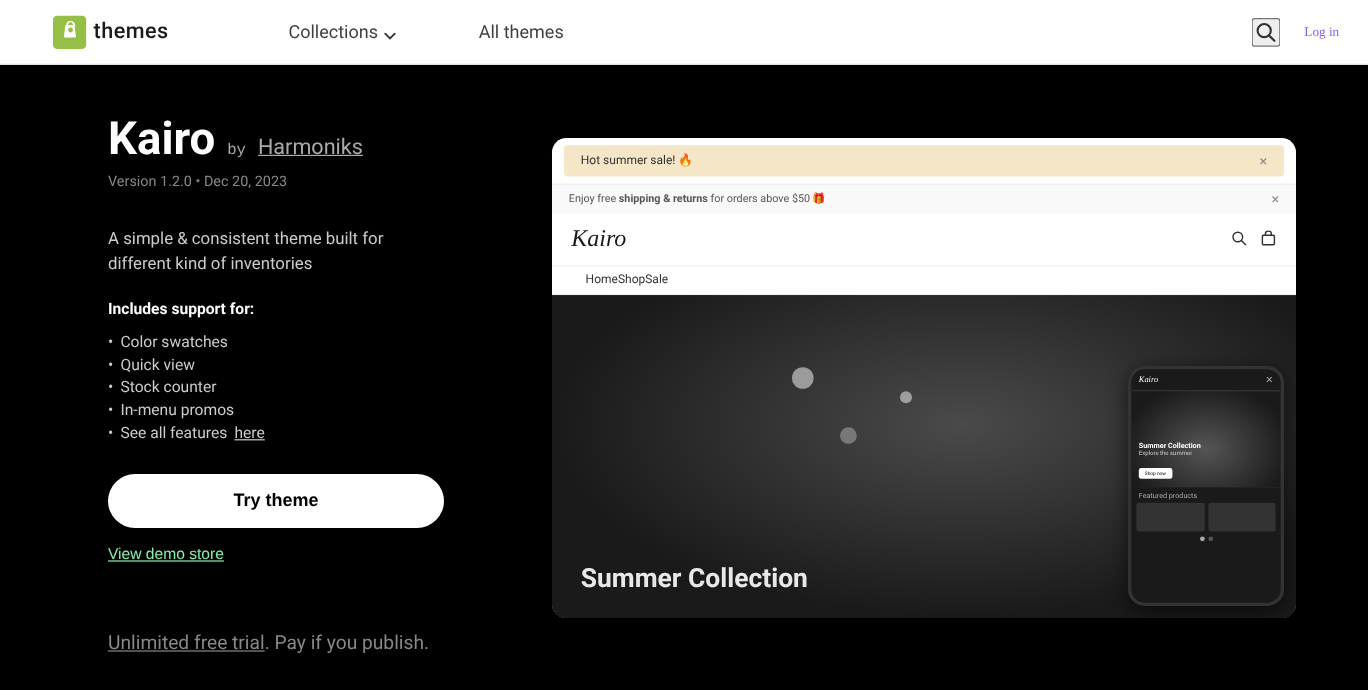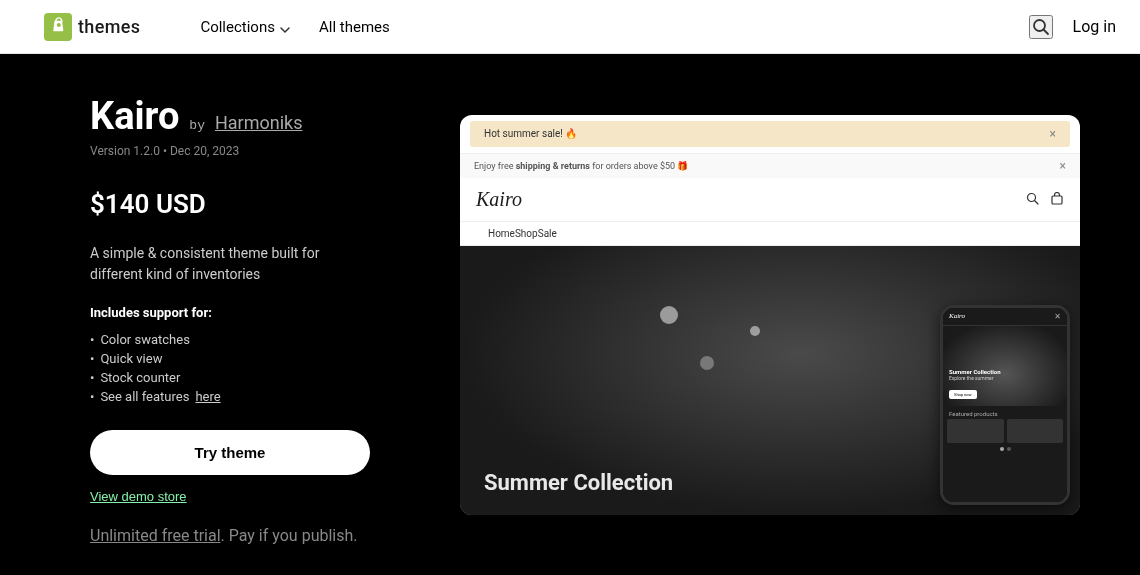--- a/index.html
+++ b/index.html
@@ -44,47 +44,49 @@
       letter-spacing: 0.02em;
     }
     .navbar-center {
       display: flex;
       align-items: center;
       gap: 28px;
       margin-left: 60px;
     }
     .nav-link {
       font-size: 15px;
-      color: #000000;
+      color: #404040;
       text-decoration: none;
       cursor: pointer;
       display: flex;
       align-items: flex-end;
       gap: 4px;
+      margin-left: 40px;
     }
     .chevron-down {
       width: 12px;
       height: 12px;
     }
     .navbar-right {
       margin-left: auto;
       display: flex;
       align-items: center;
       gap: 20px;
     }
     .search-icon-btn {
       cursor: pointer;
       color: #333;
       display: flex;
       align-items: center;
     }
     .login-text {
-      font-size: 16px;
-      color: #000000;
-      cursor: pointer;
+      font-size: 11px;
+      color: #8b5cf6;
+      cursor: pointer;
+      font-family: Liberation Serif, serif;
     }
 
     
     .main-content {
       display: flex;
       height: calc(575px - 54px);
       background: #000;
     }
 
     
@@ -465,34 +467,36 @@
     <div class="theme-info">
 
       <div class="theme-title-row">
         <span class="theme-title">Kairo</span>
         <span class="theme-by">by</span>
         <a class="theme-author">Harmoniks</a>
       </div>
 
       <div class="theme-version">Version 1.2.0 • Dec 20, 2023</div>
 
-      <div class="theme-price">$140 USD</div>
 
       <div class="theme-desc">A simple &amp; consistent theme built for different kind of inventories</div>
 
       <div class="supports-label">Includes support for:</div>
       <ul class="supports-list">
         <li>
             <span>Color swatches</span>
           </li>
         <li>
             <span>Quick view</span>
           </li>
         <li>
             <span>Stock counter</span>
+          </li>
+        <li>
+            <span>In-menu promos</span>
           </li>
         <li>
           <span>See all features </span>
             <a style="color:#ccc;text-decoration:underline;">here</a>
         </li>
       </ul>
 
       <button class="btn-primary">Try theme</button>
       <button class="btn-secondary">View demo store</button>
     </div>

